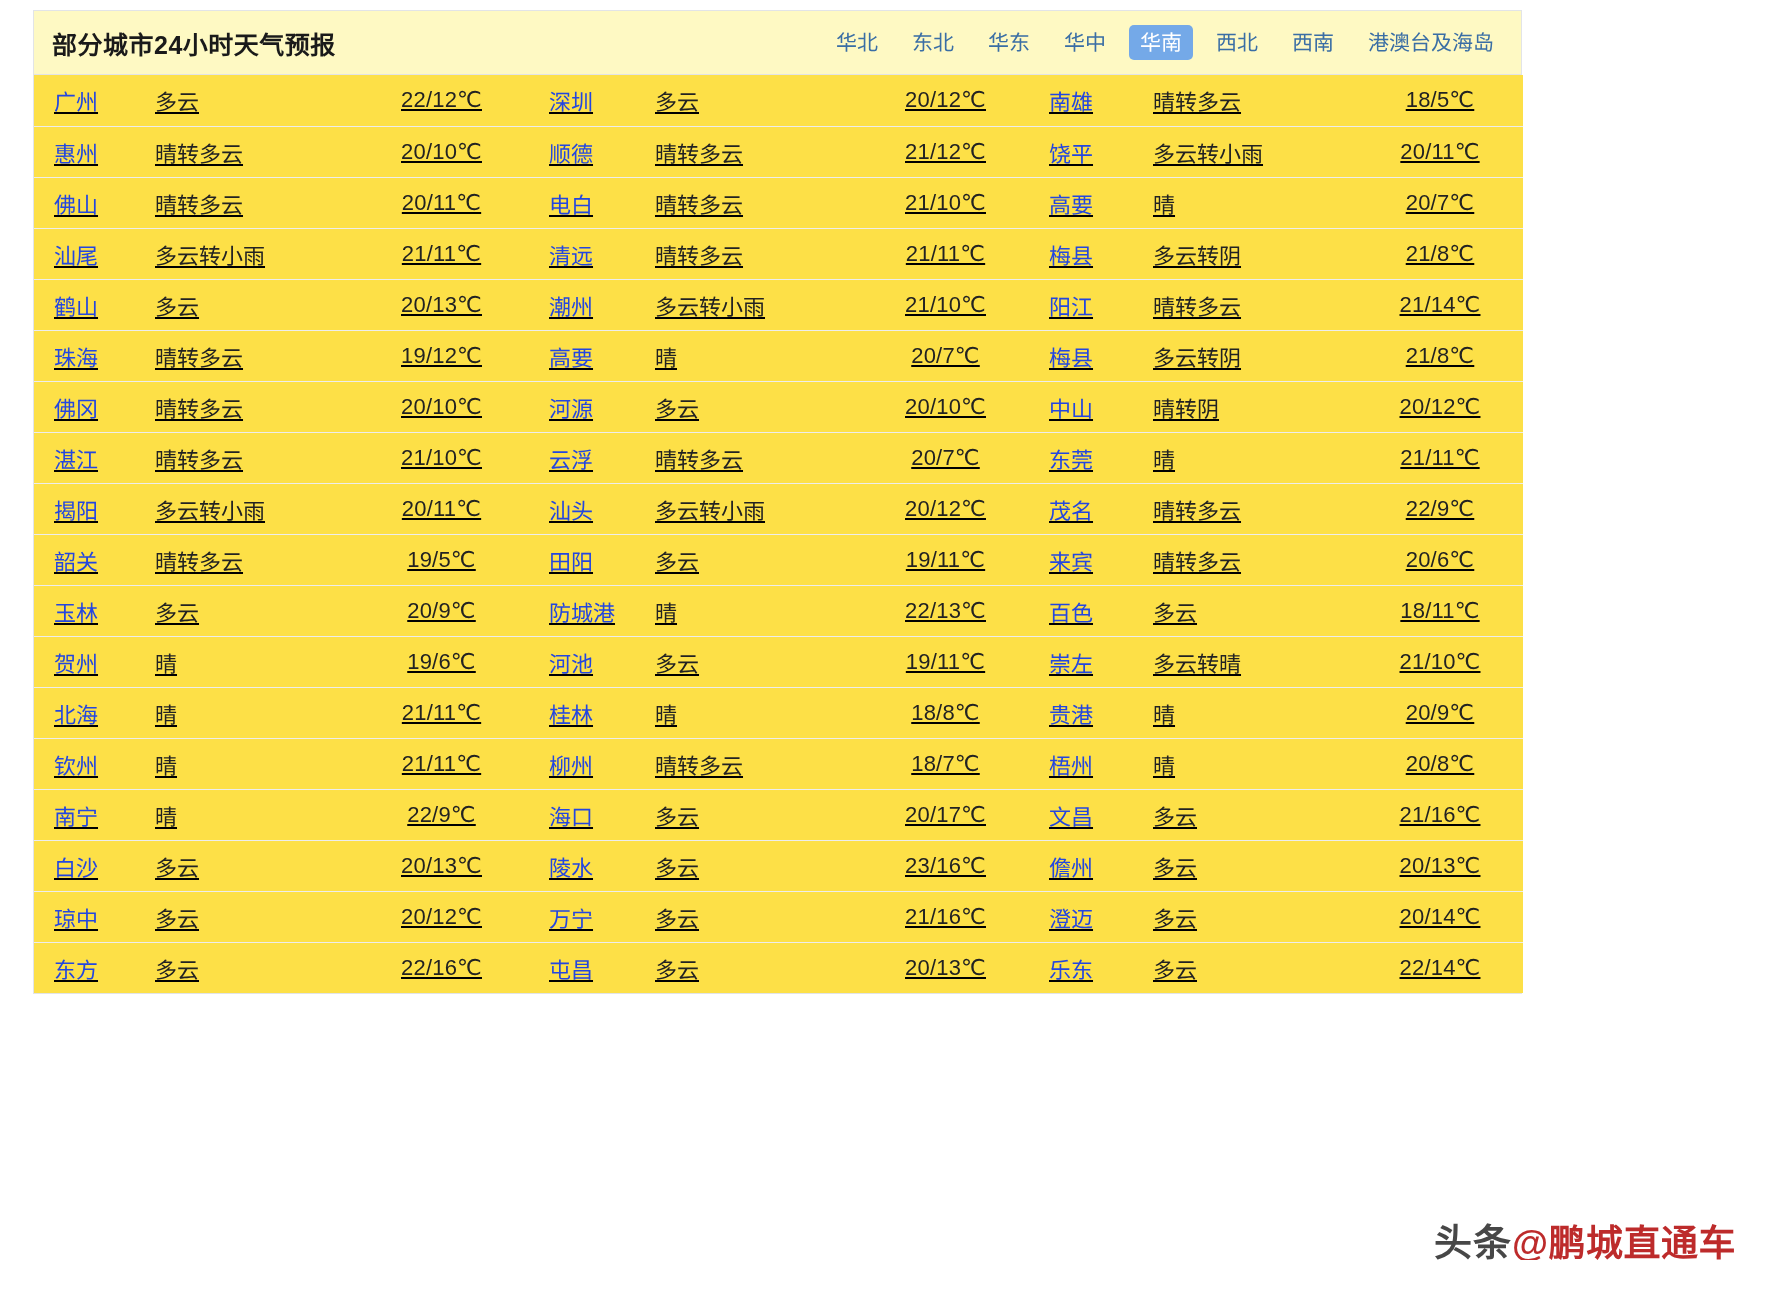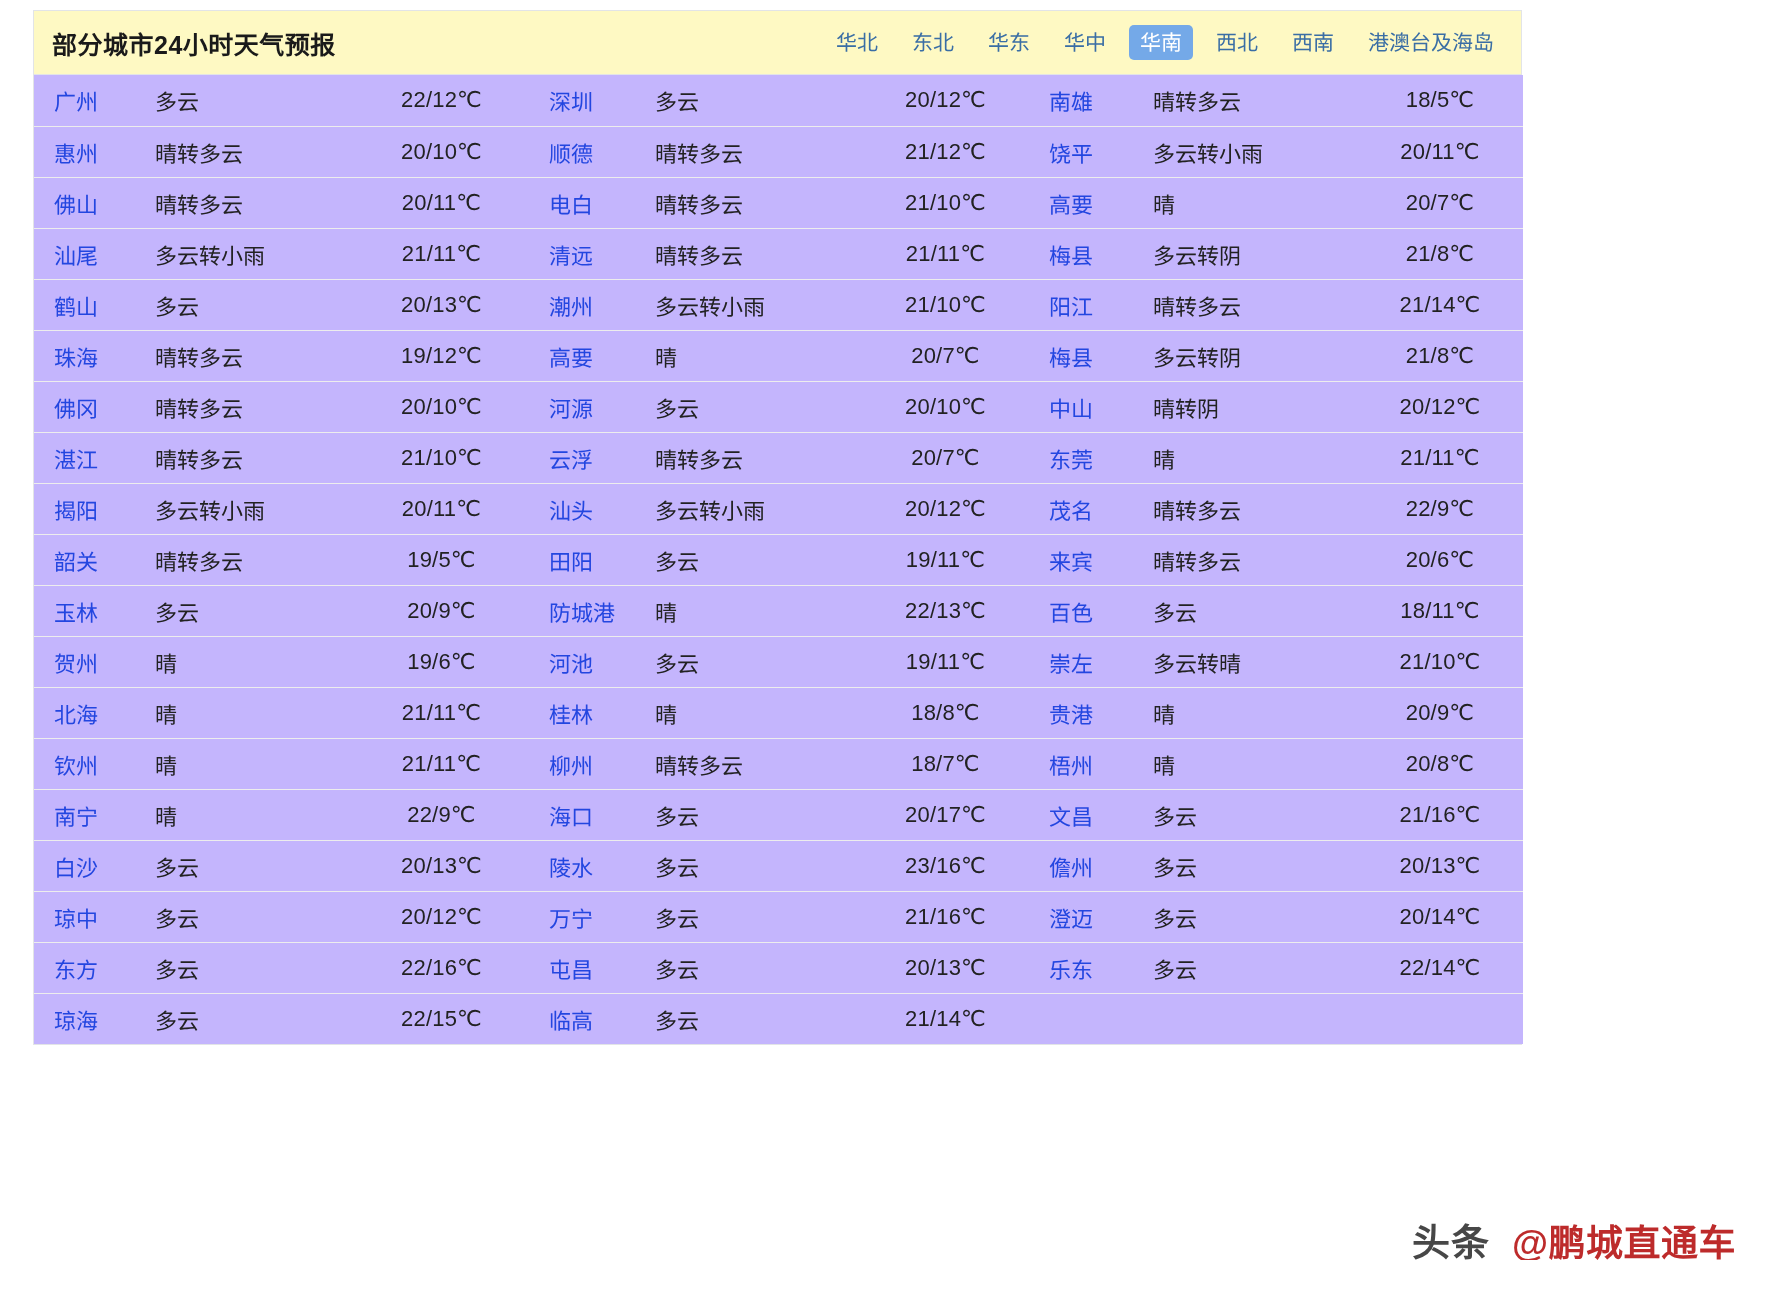--- a/index.html
+++ b/index.html
@@ -59,21 +59,22 @@
   }
   .tab.active {
     background: #74a9e8;
     color: #ffffff;
   }
   
   .wx-table {
     width: 100%;
     border-collapse: collapse;
     table-layout: fixed;
-    background: #c4b5fd;
+    background: #fde047;
+    text-decoration: underline;
   }
   .wx-table tr {
     border-bottom: 1px solid #ededed;
   }
   .wx-table tr:last-child {
     border-bottom: none;
   }
   .wx-table td {
     height: 51px;
     font-size: 22px;
@@ -109,21 +110,21 @@
   col.c-city3 { width: 120px; }
   col.c-cond3 { width: 230px; }
   col.c-temp3 { width: 144px; }
   
   .watermark {
     position: absolute;
     right: 36px;
     bottom: 28px;
     display: flex;
     align-items: center;
-    gap: 22px;
+    gap: 0;
     pointer-events: none;
     opacity: 0.93;
   }
   .wm-logo {
     font-size: 38px;
     font-weight: bold;
     color: #3a3a3a;
     letter-spacing: 1px;
     line-height: 1;
   }
@@ -368,31 +369,20 @@
             <td class="city">东方</td>
             <td class="cond">多云</td>
             <td class="temp">22/16℃</td>
             <td class="city">屯昌</td>
             <td class="cond">多云</td>
             <td class="temp">20/13℃</td>
             <td class="city">乐东</td>
             <td class="cond">多云</td>
             <td class="temp">22/14℃</td>
           </tr>
-          <tr>
-            <td class="city">琼海</td>
-            <td class="cond">多云</td>
-            <td class="temp">22/15℃</td>
-            <td class="city">临高</td>
-            <td class="cond">多云</td>
-            <td class="temp">21/14℃</td>
-            <td class="city"></td>
-            <td class="cond"></td>
-            <td class="temp"></td>
-          </tr>
         </tbody>
     </table>
 
   </div>
 
   <div class="watermark">
     <span class="wm-logo">头条</span>
     <span class="wm-name">@鹏城直通车</span>
   </div>
 

